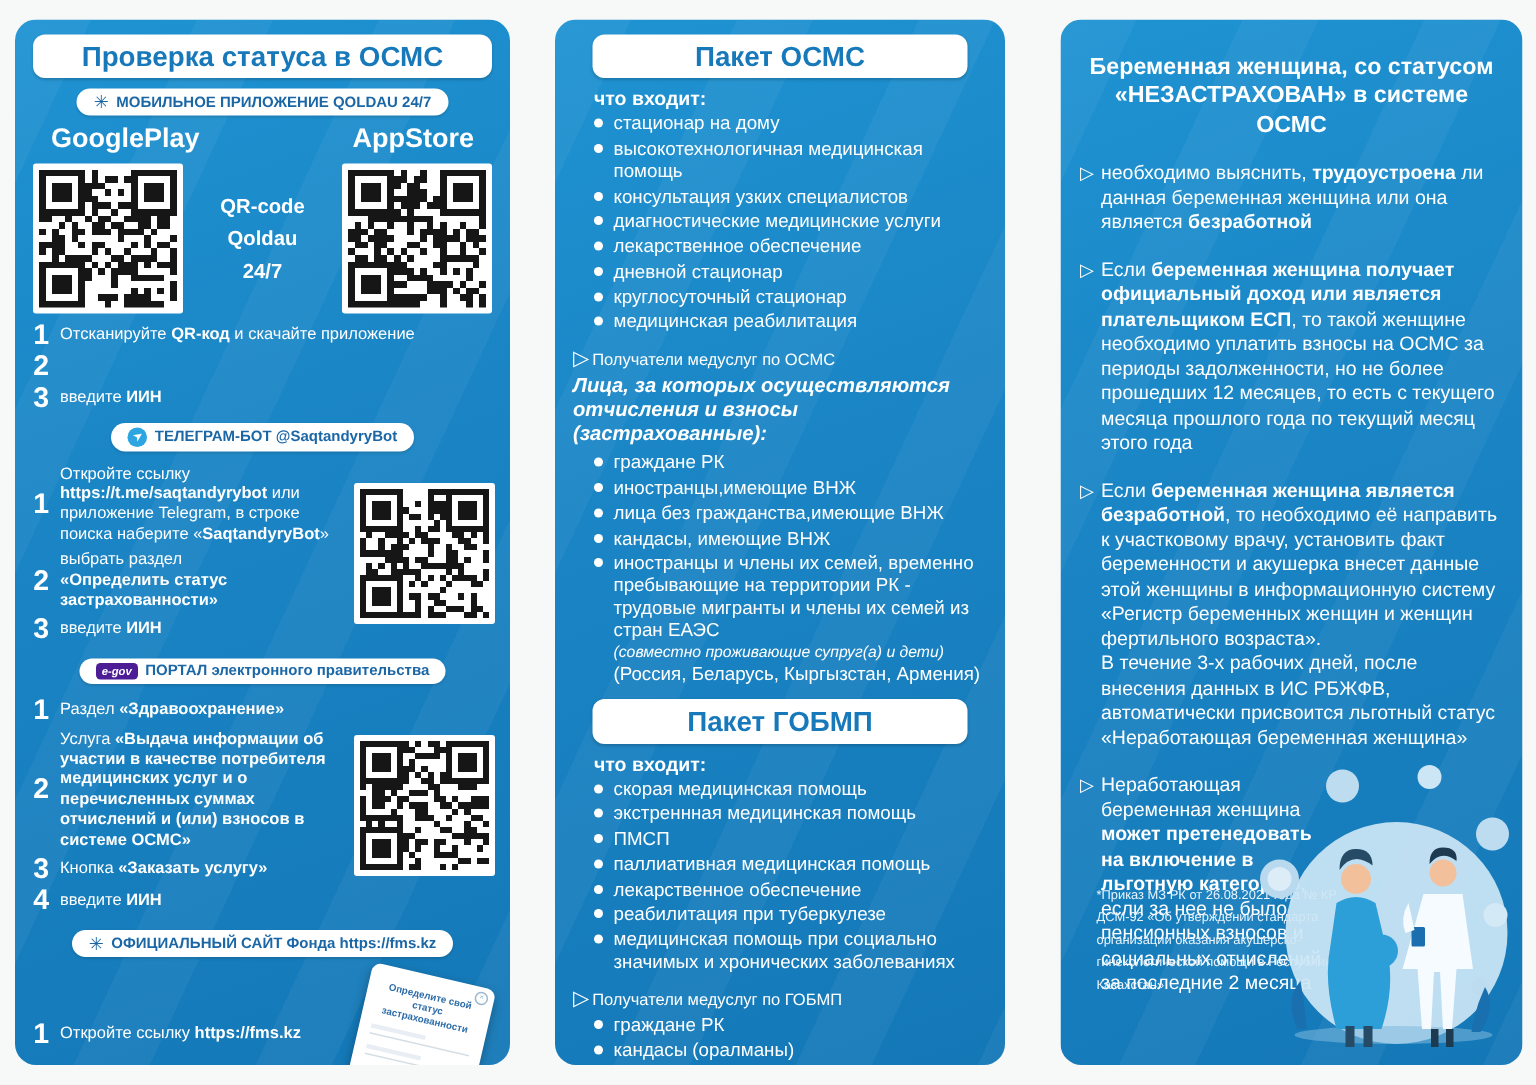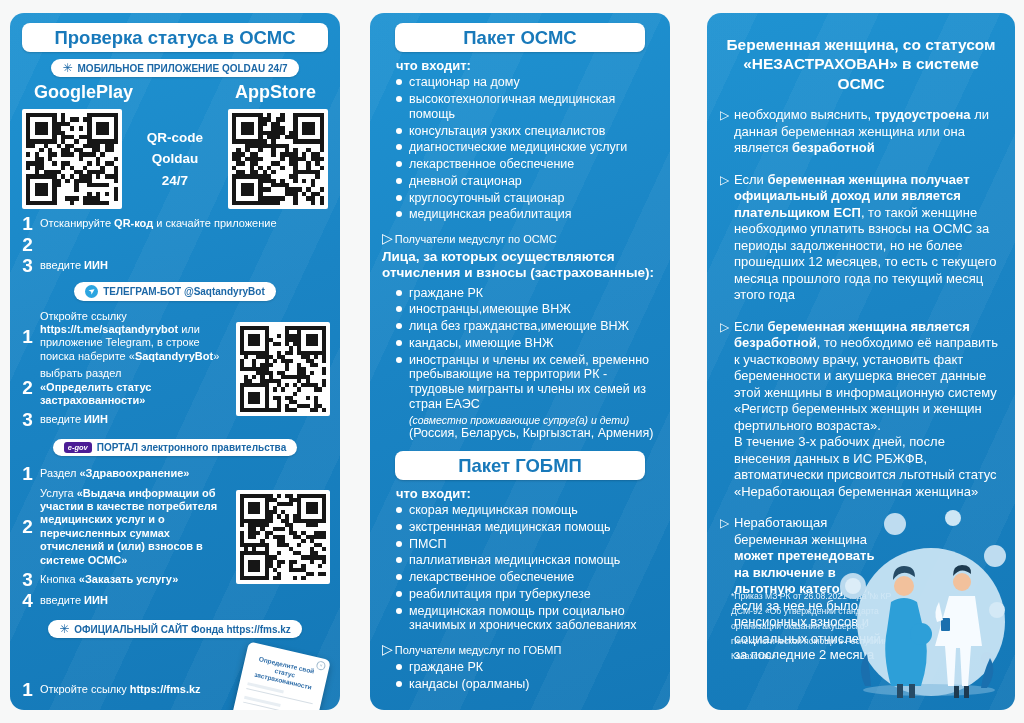--- a/index.html
+++ b/index.html
@@ -75,21 +75,21 @@
   .ph-line::before{content:"";position:absolute;left:0;top:2px;width:55%;height:3px;background:#e8eef3;}
 
   
   .includes{font-weight:bold;font-size:13px;margin:3px 0 2px 15px;}
   ul.blist{list-style:none;margin:0 0 2px;padding:0 0 0 15px;font-size:12.5px;line-height:1.18;}
   ul.blist li{position:relative;padding-left:13px;margin:2px 0;}
   ul.blist li::before{content:"";position:absolute;left:0;top:4px;width:6px;height:6px;
     border-radius:50%;background:#fff;}
   .subhead{font-size:11px;font-weight:normal;margin:9px 0 3px 1px;line-height:1.1;}
   .subhead::before{content:"▷";font-weight:normal;font-size:14px;margin-right:2px;}
-  .lead{font-weight:bold;font-size:13.5px;line-height:1.16;margin:1px 2px 5px 1px;}
+  .lead{font-weight:bold;font-size:13.5px;line-height:1.16;margin:1px 2px 5px 1px;font-style:italic;}
   .eaes-note{font-style:italic;font-size:10.5px;padding-left:28px;line-height:1.2;}
   .eaes-countries{font-size:12.5px;padding-left:28px;line-height:1.16;}
 
   
   .r-intro{font-weight:bold;text-align:center;font-size:15.5px;line-height:1.25;
     margin:12px 0 14px;white-space:pre-line;}
   .para{position:relative;padding-left:14px;font-size:13px;line-height:1.27;
     margin-bottom:15px;white-space:pre-line;}
   .para::before{content:"▷";position:absolute;left:0;top:1px;font-size:12px;}
   .para4{padding-right:112px;}

